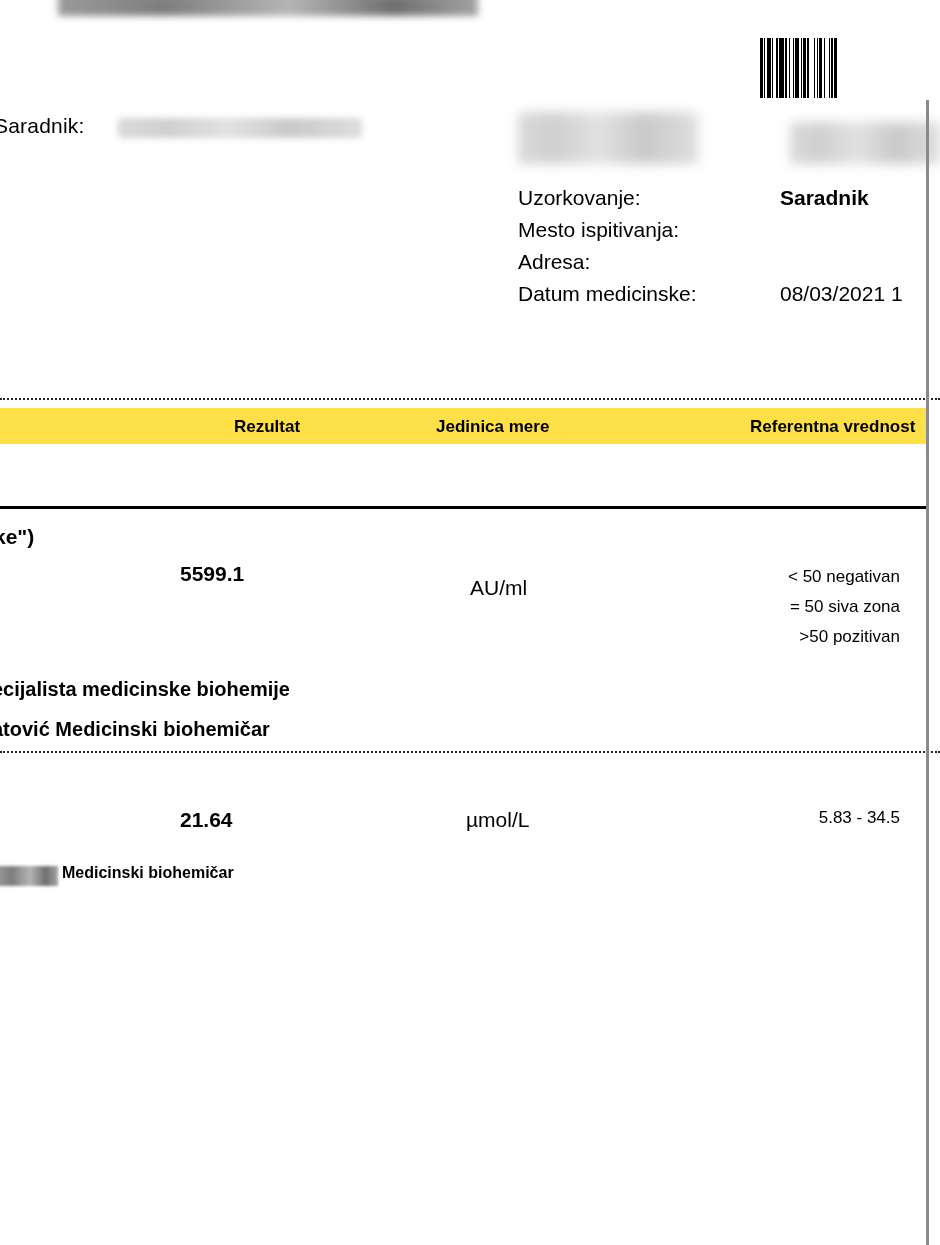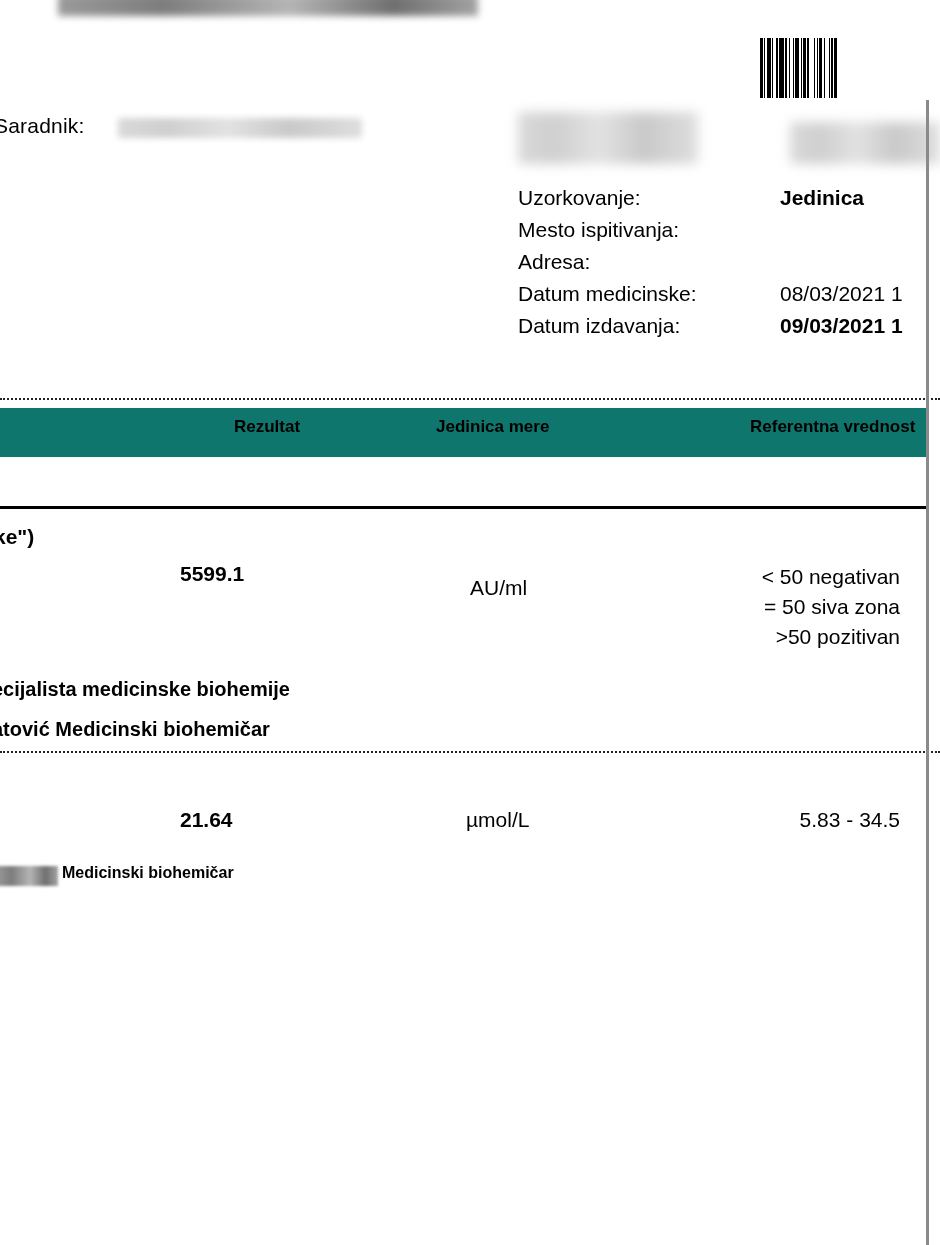--- a/index.html
+++ b/index.html
@@ -117,22 +117,22 @@
   }
   #sep-top { top: 398px; }
   #sep-mid { top: 751px; }
 
   
   #table-head {
     position: absolute;
     left: 0;
     top: 408px;
     width: 926px;
-    height: 49px;
-    background: #0f766e;
+    height: 36px;
+    background: #fde047;
   }
   #table-head .th {
     position: absolute;
     top: 9px;
     font-size: 17px;
     font-weight: bold;
     white-space: nowrap;
   }
   #th-rezultat { left: 234px; }
   #th-jedinica { left: 436px; }
@@ -162,21 +162,21 @@
     font-weight: bold;
     white-space: nowrap;
   }
   .res-unit {
     position: absolute;
     font-size: 21px;
     white-space: nowrap;
   }
   .res-ref {
     position: absolute;
-    font-size: 21px;
+    font-size: 17px;
     white-space: nowrap;
     text-align: right;
   }
 
   #value-1 { left: 180px; top: 562px; width: 145px; }
   #unit-1 { left: 470px; top: 576px; }
   #ref-1 { left: 600px; top: 562px; width: 300px; line-height: 30px; }
   #ref-1 div { display: block; }
 
   #signature-1 {
@@ -263,34 +263,31 @@
   </div>
 
 <div id="saradnik-label">Saradnik:</div>
 <div class="redact" id="saradnik-value-redaction"></div>
 
 <div class="redact" id="right-name-redaction-1"></div>
 <div class="redact" id="right-name-redaction-2"></div>
 
 <div id="sampling-info">
   <span class="row">
-    <span class="lbl">Uzorkovanje:</span><span class="val b">Jedinica</span>
+    <span class="lbl">Uzorkovanje:</span><span class="val b">Saradnik</span>
   </span>
   <span class="row">
     <span class="lbl">Mesto ispitivanja:</span><span class="val"></span>
   </span>
   <span class="row">
     <span class="lbl">Adresa:</span><span class="val"></span>
   </span>
   <span class="row">
     <span class="lbl">Datum medicinske:</span><span class="val">08/03/2021  1</span>
   </span>
-  <span class="row">
-    <span class="lbl">Datum izdavanja:</span><span class="val b">09/03/2021  1</span>
-  </span>
 </div>
 
 <div class="dotted-sep" id="sep-top"></div>
 
 <div id="table-head">
   <span class="th" id="th-rezultat">Rezultat</span>
   <span class="th" id="th-jedinica">Jedinica mere</span>
   <span class="th" id="th-referentna">Referentna vrednost</span>
 </div>
 <div id="head-rule"></div>

